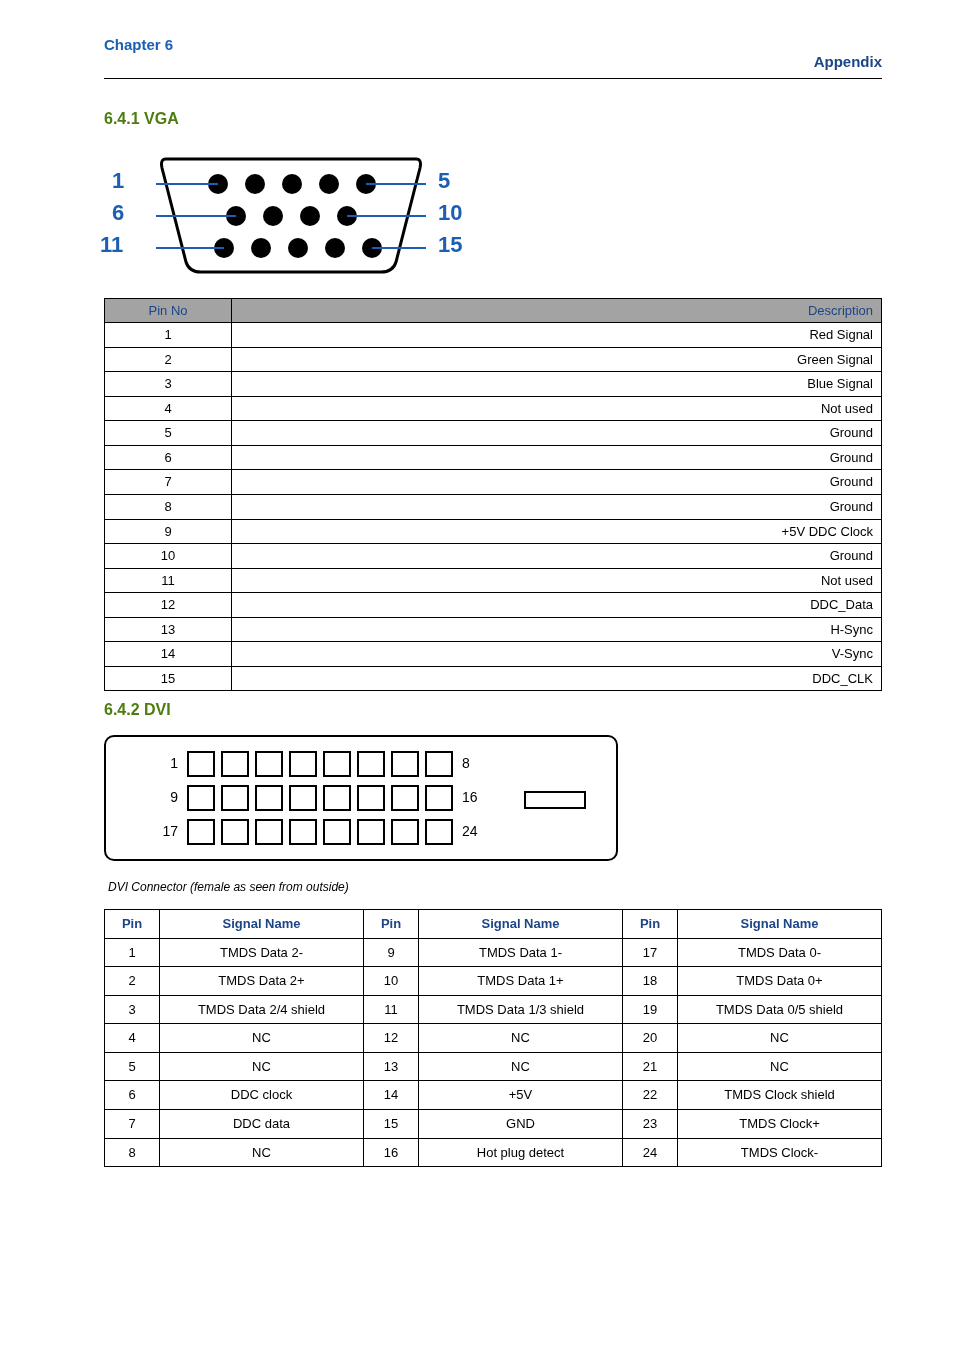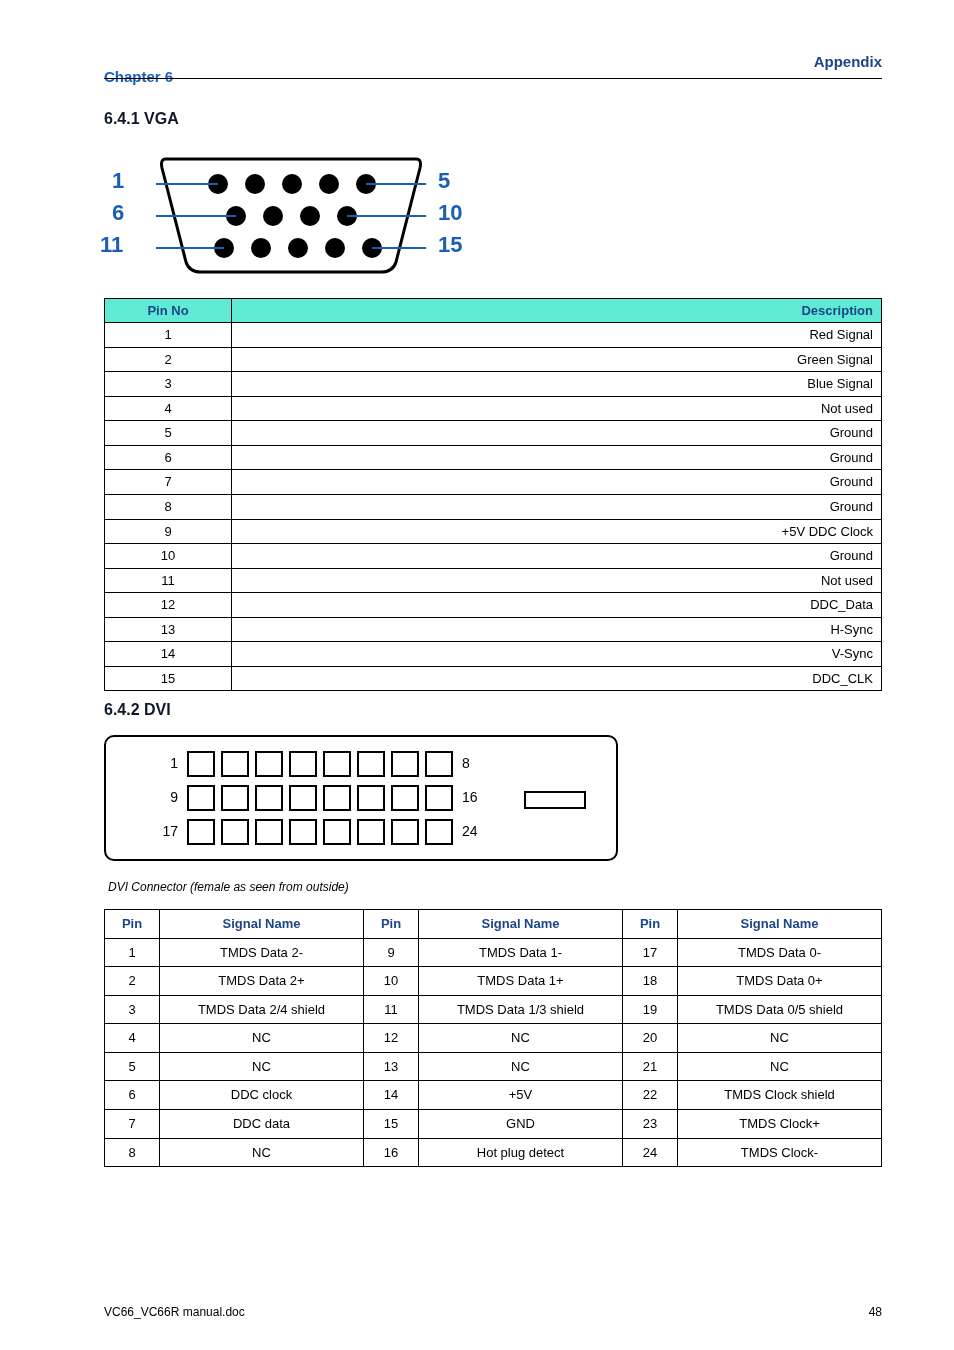--- a/index.html
+++ b/index.html
@@ -1,37 +1,37 @@
 <!DOCTYPE html>
 <html><head>
 <meta charset="utf-8">
 <style>
   html,body{margin:0;padding:0;background:#fff;color:#000;
     font-family:Arial,Helvetica,sans-serif;font-size:13px;line-height:1.35;}
   .page{width:954px;min-height:1350px;margin:0 auto;position:relative;
     box-sizing:border-box;padding:36px 72px 40px 104px;}
   .header-line{position:absolute;left:104px;right:72px;top:78px;
     border-top:1px solid #000;}
-  .header-left{position:absolute;left:104px;top:67px;font-size:15px;
+  .header-left{position:absolute;left:104px;top:35px;font-size:15px;
     font-weight:bold;color:#1a5fb4;}
   .header-right{position:absolute;right:72px;top:52px;font-size:15px;
     font-weight:bold;color:#1c4587;}
   .content{margin-top:72px;}
   h2.sec{color:#1c4587;font-size:21px;font-weight:bold;margin:18px 0 4px 0;}
-  h3.sub{color:#0f172a;font-size:16px;font-weight:bold;margin:4px 0 14px 0;}
+  h3.sub{color:#4d7c0f;font-size:16px;font-weight:bold;margin:4px 0 14px 0;}
 
   
   .vga-wrap{position:relative;width:400px;height:140px;margin:6px 0 14px -10px;}
   .vga-shell{position:absolute;left:62px;top:10px;}
   .vga-lbl{position:absolute;color:#1a5fb4;font-weight:bold;font-size:22px;}
 
   table.pin{border-collapse:collapse;width:100%;margin-bottom:8px;}
   table.pin td,table.pin th{border:1px solid #000;padding:3px 8px;
     font-size:13px;text-align:right;vertical-align:middle;}
-  table.pin th{color:#1c4587;font-weight:bold;background:#5eead4;}
+  table.pin th{color:#1c4587;font-weight:normal;background:#a3a3a3;}
   table.pin .cnum{width:110px;text-align:center;}
 
   
   .dvi-box{border:2px solid #000;border-radius:10px;width:510px;height:122px;
     position:relative;margin:10px 0 4px 0;}
   .dvi-row{position:absolute;left:50px;display:flex;align-items:center;}
   .dvi-row .n{font-size:14px;width:22px;text-align:right;margin-right:6px;}
   .dvi-row .n.r{width:22px;text-align:left;margin-left:6px;margin-right:0;}
   .sq{width:24px;height:22px;border:2px solid #000;margin:0 3px;}
   .slot{position:absolute;right:30px;top:54px;width:58px;height:14px;
@@ -286,17 +286,13 @@
             <td>NC</td>
             <td class="n">16</td>
             <td>Hot plug detect</td>
             <td class="n">24</td>
             <td>TMDS Clock-</td>
           </tr>
         </tbody>
     </table>
   </div>
 
-  <div class="footer">
-    <span>VC66_VC66R manual.doc</span>
-    <span class="pnum">48</span>
-  </div>
 </div>
 
 </body></html>

